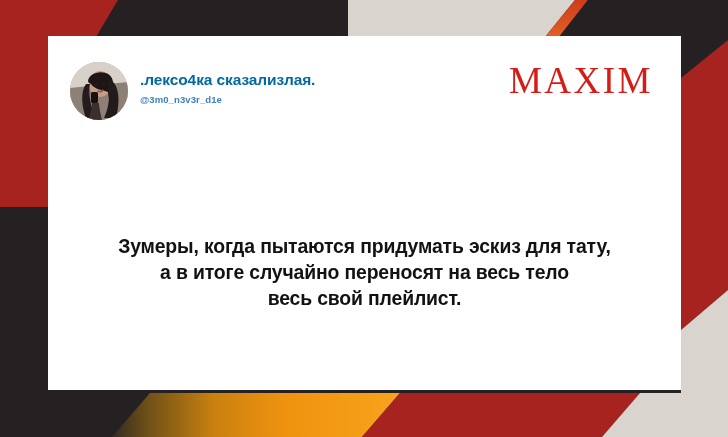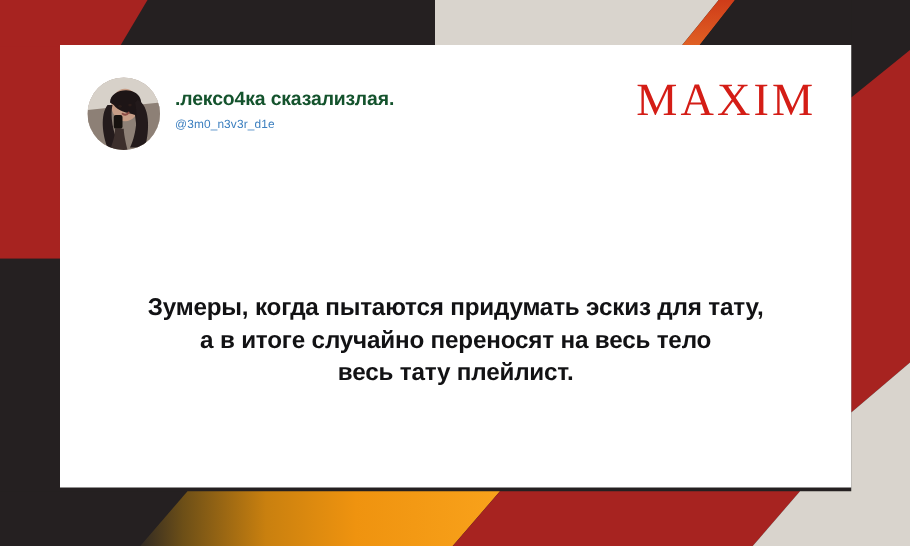--- a/index.html
+++ b/index.html
@@ -62,30 +62,30 @@
   #account-block {
     position: absolute;
     left: 92px;
     top: 34px;
     width: 330px;
   }
 
   #display-name {
     font-size: 15.5px;
     font-weight: bold;
-    color: #14532d;
+    color: #0369a1;
     letter-spacing: -0.1px;
     line-height: 1.25;
     white-space: nowrap;
   }
 
   #handle {
     margin-top: 5px;
     font-size: 9.5px;
-    font-weight: normal;
+    font-weight: bold;
     color: #3c7fbf;
     letter-spacing: 0.1px;
     white-space: nowrap;
   }
 
   #brand-logo {
     position: absolute;
     right: 28px;
     top: 26px;
     font-family: "Liberation Serif", serif;
@@ -183,17 +183,17 @@
         <div id="display-name">.лексо4ка сказализлая.</div>
         <div id="handle">@3m0_n3v3r_d1e</div>
       </div>
 
       <div id="brand-logo">MAXIM</div>
     </div>
 
     <div id="joke">
       <span class="ln">Зумеры, когда пытаются придумать эскиз для тату,</span>
       <span class="ln">а в итоге случайно переносят на весь тело</span>
-      <span class="ln">весь тату плейлист.</span>
+      <span class="ln">весь свой плейлист.</span>
     </div>
 
   </div>
 </div>
 
 </body></html>

